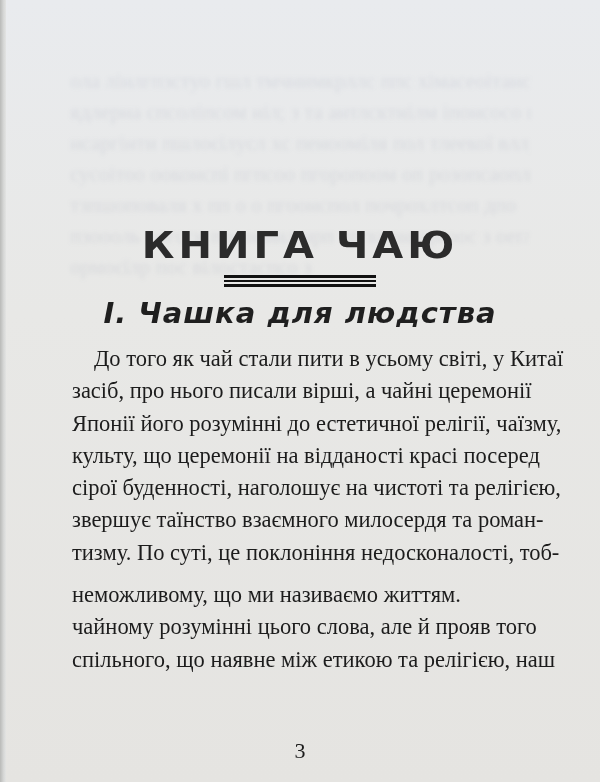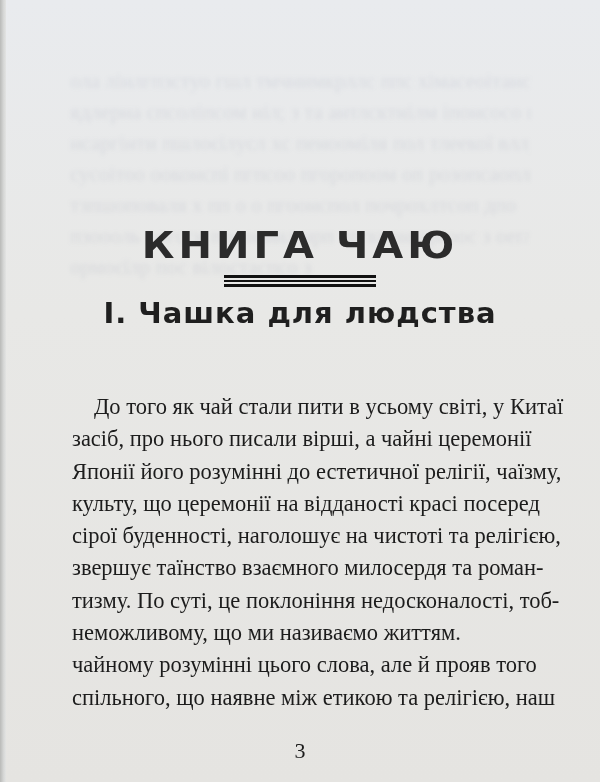--- a/index.html
+++ b/index.html
@@ -37,33 +37,33 @@
     .rule {
       position: absolute; left: 224px; width: 152px;
     }
     .rule.r1 { top: 275px; height: 3px; background: #111; }
     .rule.r2 { top: 280px; height: 2px; background: #111; }
     .rule.r3 { top: 284px; height: 3px; background: #111; }
     .subtitle {
       position: absolute; left: 0; width: 600px; top: 296px;
       text-align: center;
       font-family: "DejaVu Sans", sans-serif;
-      font-weight: bold; 
+      font-weight: bold; font-style: italic;
       font-size: 29px; letter-spacing: 1px;
       color: #1f1f1f;
     }
     .body-text {
       position: absolute; left: 72px; top: 343px; width: 458px;
       font-family: "Liberation Serif", serif;
       font-size: 22.5px; line-height: 32.3px;
       color: #1c1c1c;
     }
     .line { display: block; white-space: nowrap; text-align: justify; text-align-last: justify; height: 32.3px; }
-    .line.indent { text-indent: 22px; margin-top: 48px; }
-    .line.last { text-align-last: left; }
+    .line.indent { text-indent: 22px; }
+    .line.last { text-align-last: left; margin-top: 10px; }
     .page-number {
       position: absolute; left: 0; width: 600px; top: 738px;
       text-align: center;
       font-family: "Liberation Serif", serif;
       font-size: 22px; color: #1c1c1c;
     }
   </style>
 </head>
 <body>
 

